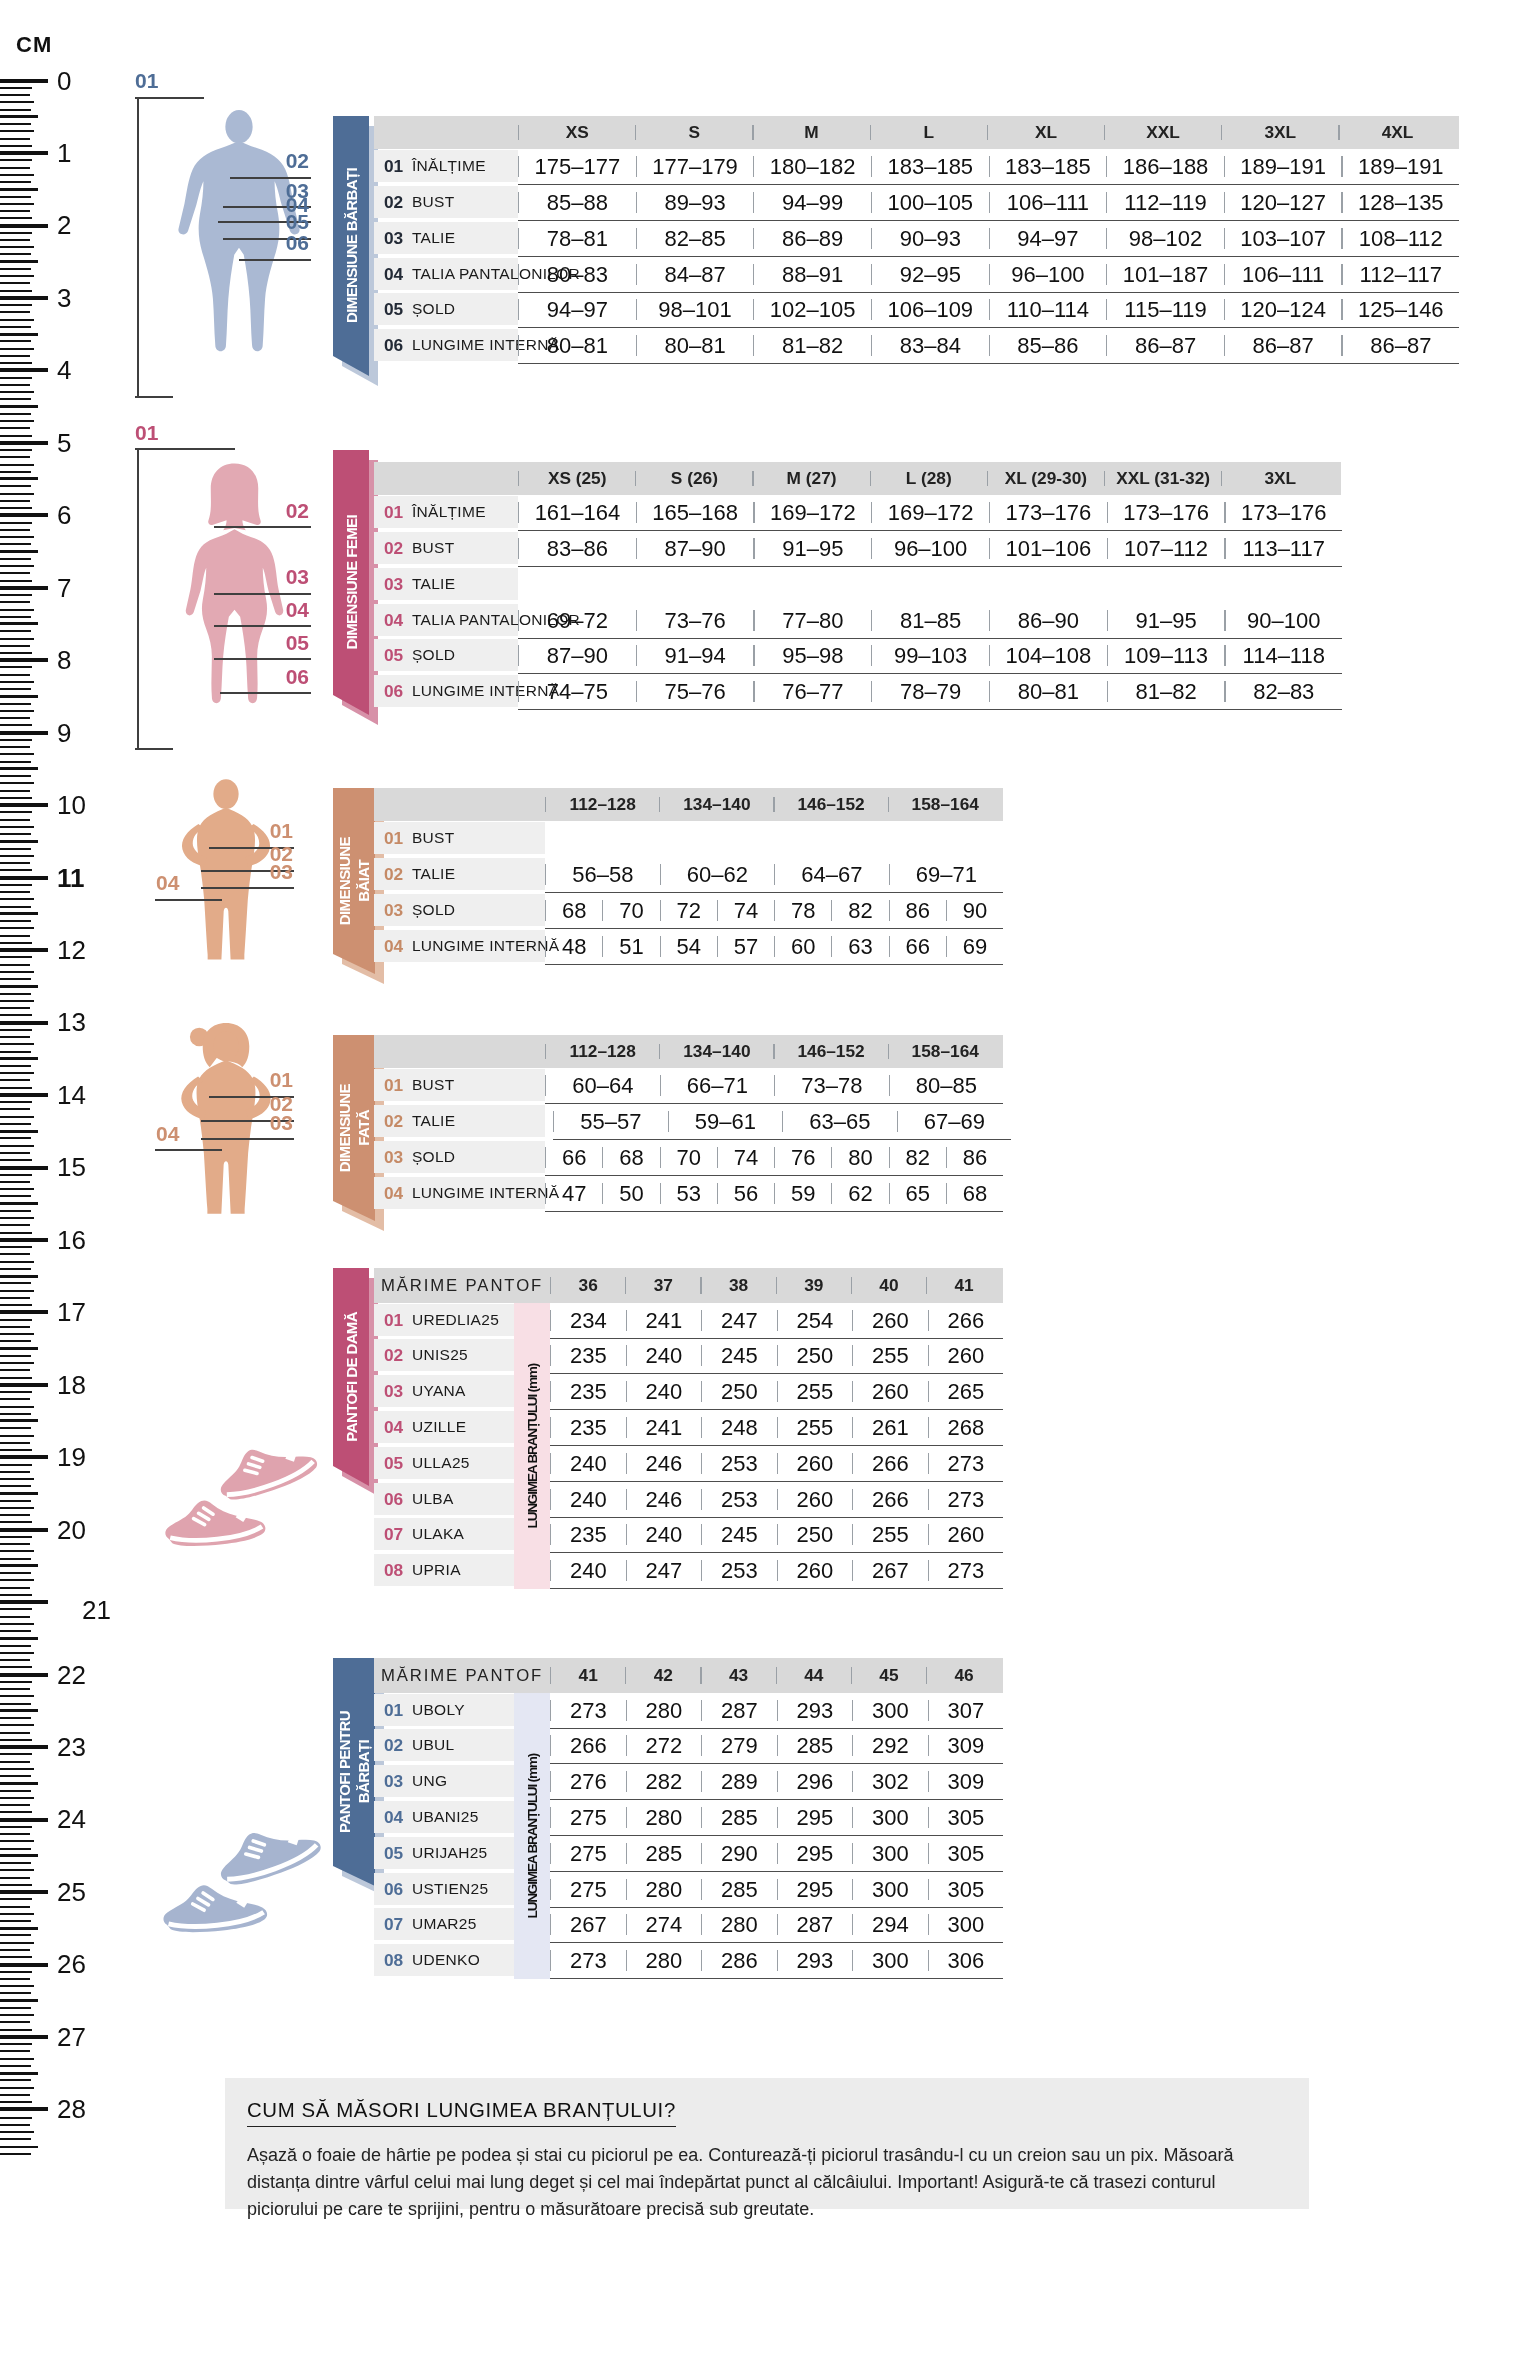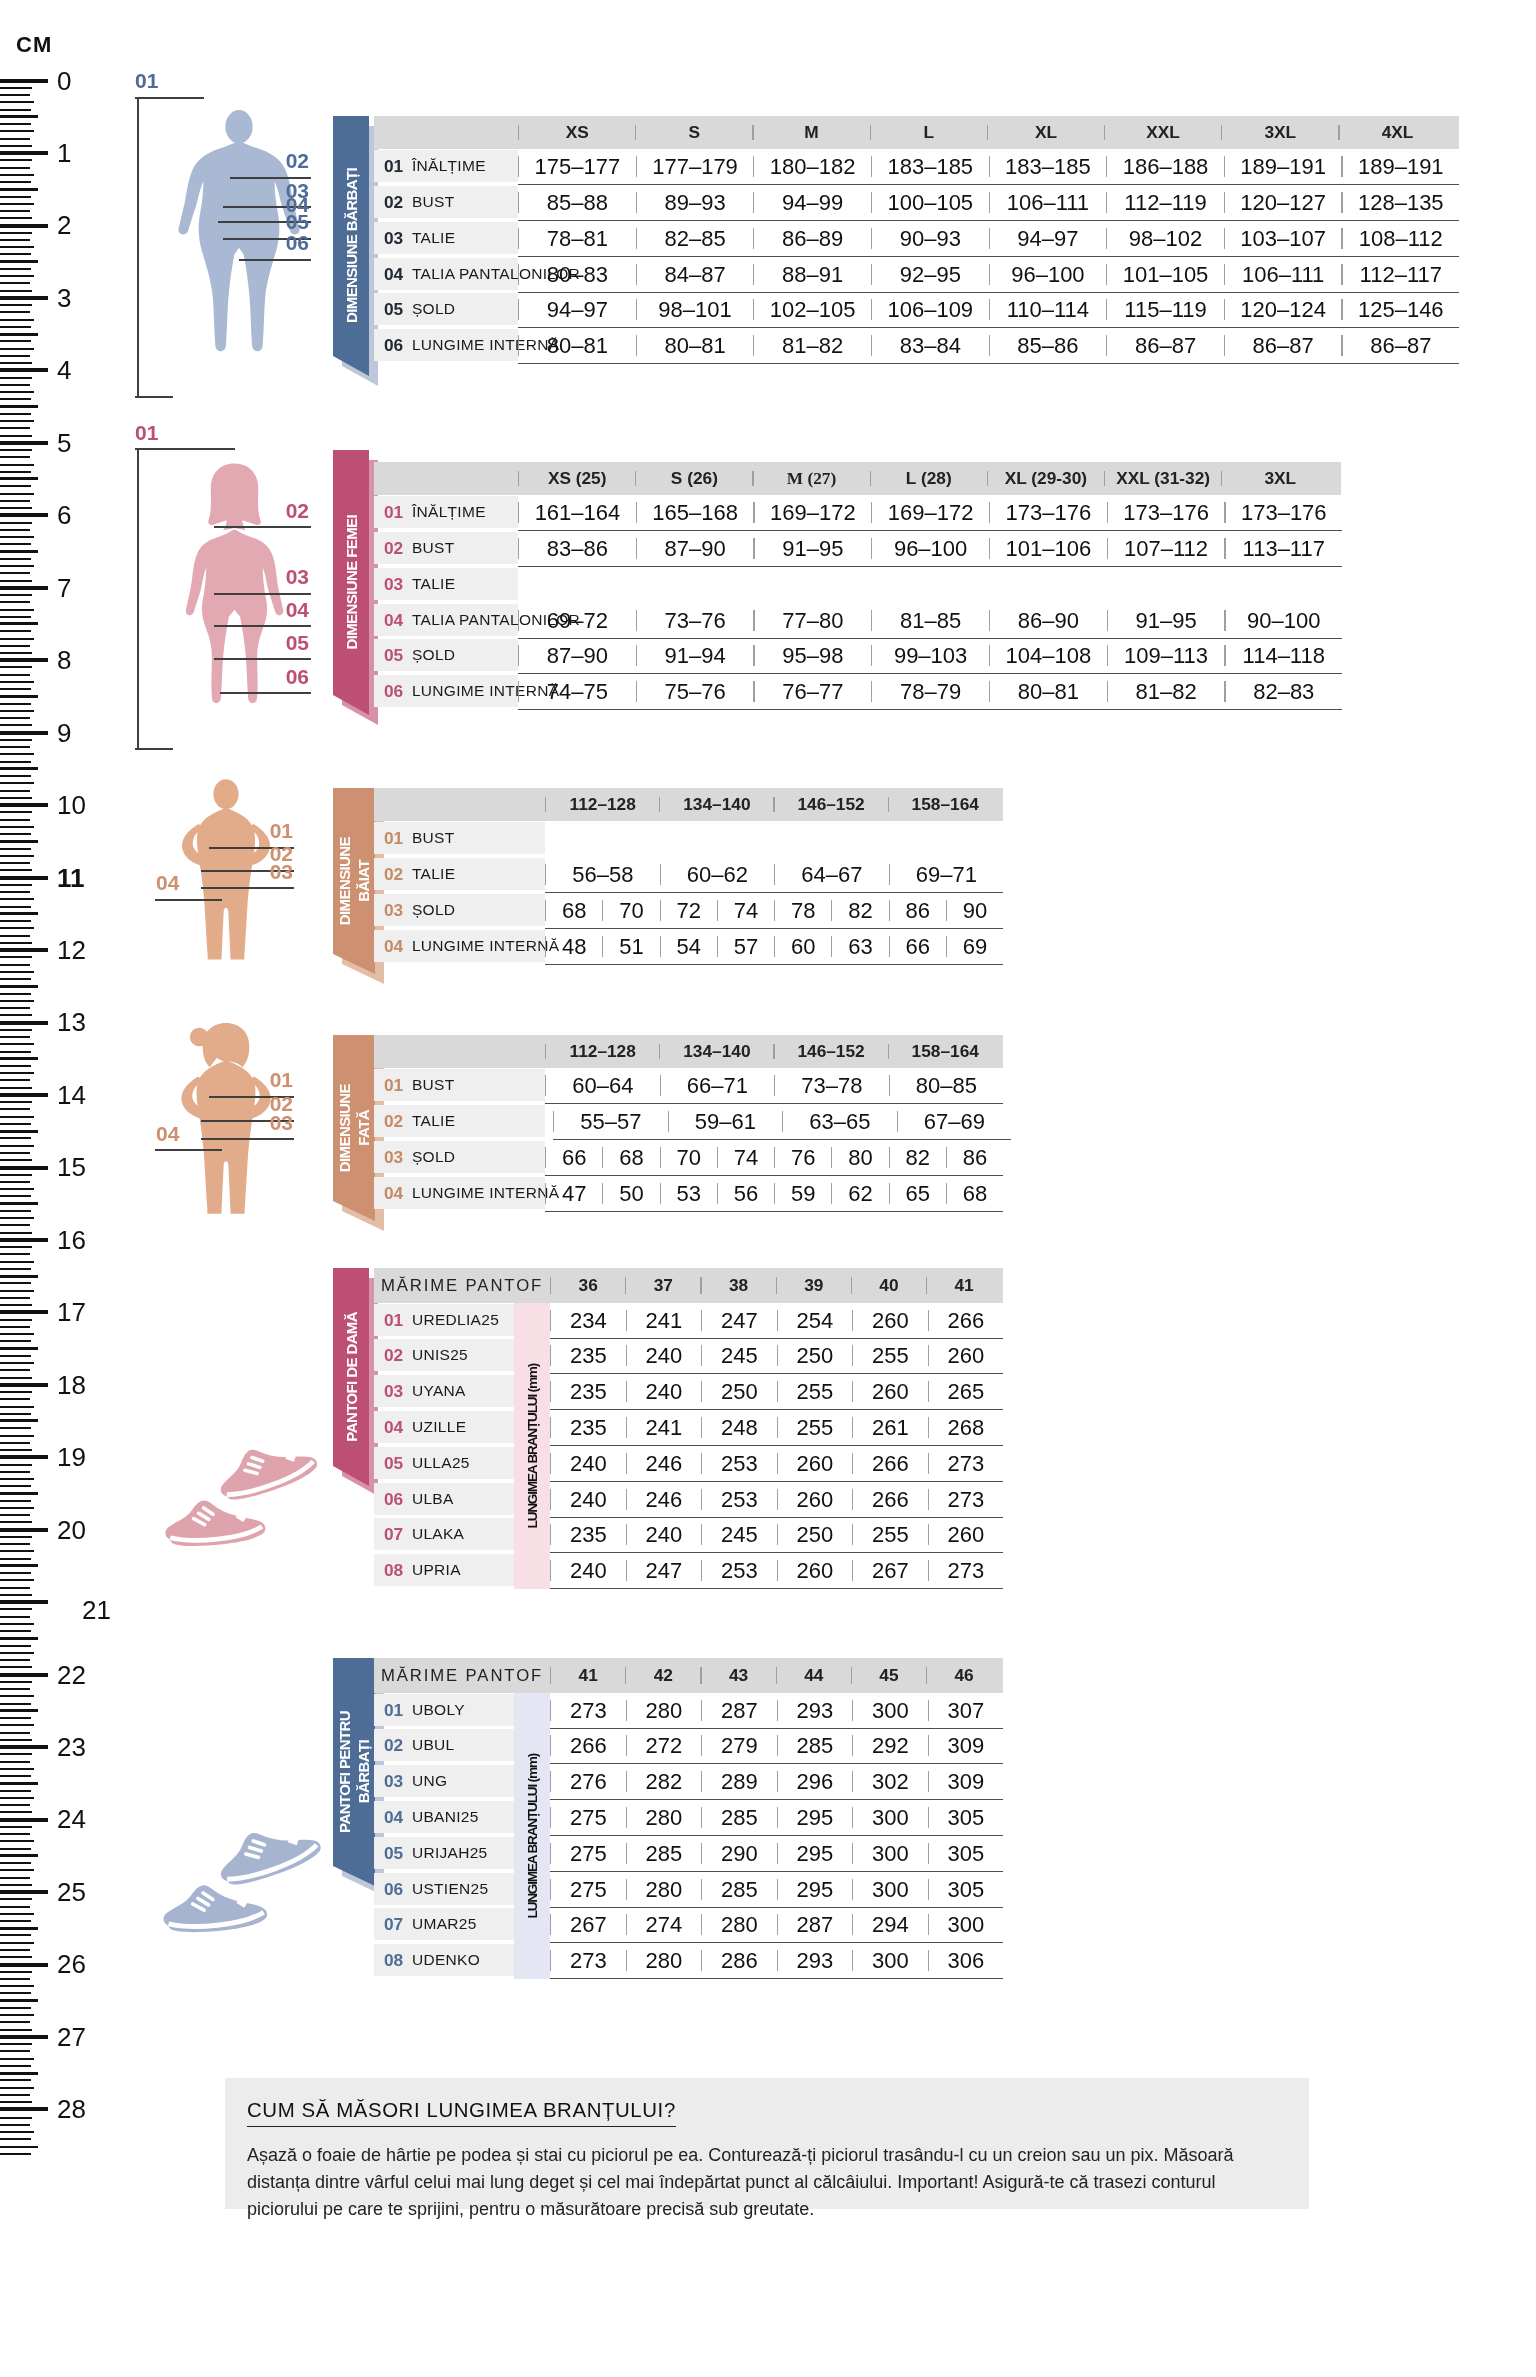--- a/index.html
+++ b/index.html
@@ -565,21 +565,21 @@
           <div class="cell">80–83</div>
           <div class="vdiv"></div>
           <div class="cell">84–87</div>
           <div class="vdiv"></div>
           <div class="cell">88–91</div>
           <div class="vdiv"></div>
           <div class="cell">92–95</div>
           <div class="vdiv"></div>
           <div class="cell">96–100</div>
           <div class="vdiv"></div>
-          <div class="cell">101–105</div>
+          <div class="cell">101–187</div>
           <div class="vdiv"></div>
           <div class="cell">106–111</div>
           <div class="vdiv"></div>
           <div class="cell">112–117</div>
         </div>
       </div>
       <div class="trow" style="top: 176px; width: 1085px; height: 36px;">
         <div class="lab" style="width: 144px;">
           <div class="num" style="color: rgb(35, 42, 54);">05</div>
           <div class="nm">ȘOLD</div>
@@ -652,21 +652,21 @@
       </div>
     </div>
     <div class="abs tbl" style="left: 374px; top: 462px; width: 967px; height: 248px;">
       <div class="thead" style="width: 967px; height: 33px;">
         <div class="hlab" style="width: 144px;"></div>
         <div class="hdiv"></div>
         <div class="hcell" style="width: 116px;">XS (25)</div>
         <div class="hdiv"></div>
         <div class="hcell" style="width: 116px;">S (26)</div>
         <div class="hdiv"></div>
-        <div class="hcell" style="width: 116px; font-family: Liberation Serif, serif;">M (27)</div>
+        <div class="hcell" style="width: 116px;">M (27)</div>
         <div class="hdiv"></div>
         <div class="hcell" style="width: 116px;">L (28)</div>
         <div class="hdiv"></div>
         <div class="hcell" style="width: 116px;">XL (29-30)</div>
         <div class="hdiv"></div>
         <div class="hcell" style="width: 116px;">XXL (31-32)</div>
         <div class="hdiv"></div>
         <div class="hcell" style="width: 116px;">3XL</div>
       </div>
       <div class="trow" style="top: 33px; width: 967px; height: 36px;">

